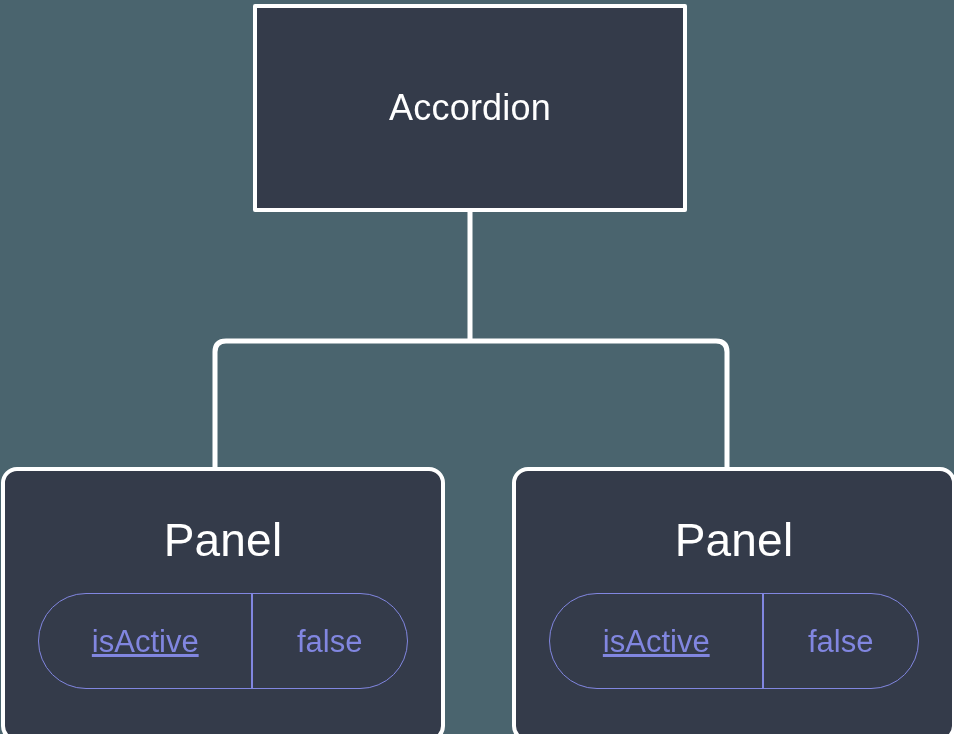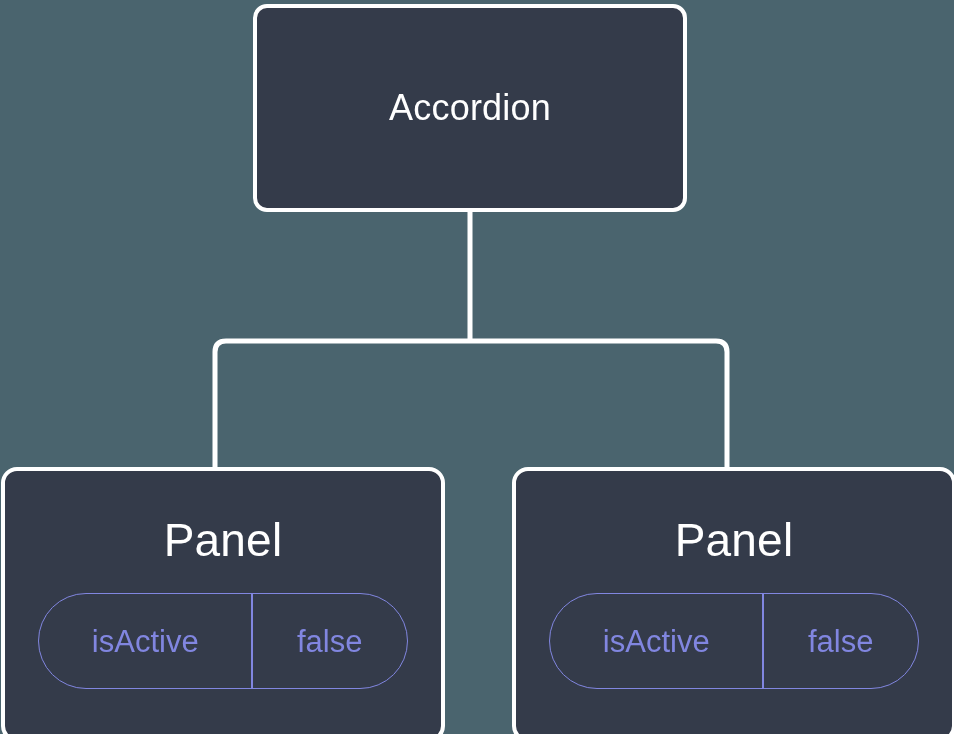--- a/index.html
+++ b/index.html
@@ -33,21 +33,21 @@
     z-index: 1;
   }
 
   
   .node {
     position: absolute;
     z-index: 2;
     box-sizing: border-box;
     background: #343b4a;
     border: 4px solid #ffffff;
-    border-radius: 14px;
+    border-radius: 2px;
     display: flex;
     flex-direction: column;
     align-items: center;
   }
 
   .node-title {
     color: #ffffff;
     font-weight: 400;
     letter-spacing: 0.2px;
     white-space: nowrap;
@@ -97,20 +97,21 @@
     display: flex;
     align-items: center;
     justify-content: center;
     color: #8186e0;
     font-size: 31px;
     line-height: 1;
     white-space: nowrap;
   }
   .pill-key {
     width: 212px;
+    text-decoration: underline;
   }
   .pill-divider {
     width: 1.5px;
     background: #8186e0;
     flex: 0 0 auto;
   }
   .pill-value {
     width: 154px;
   }
 </style>

